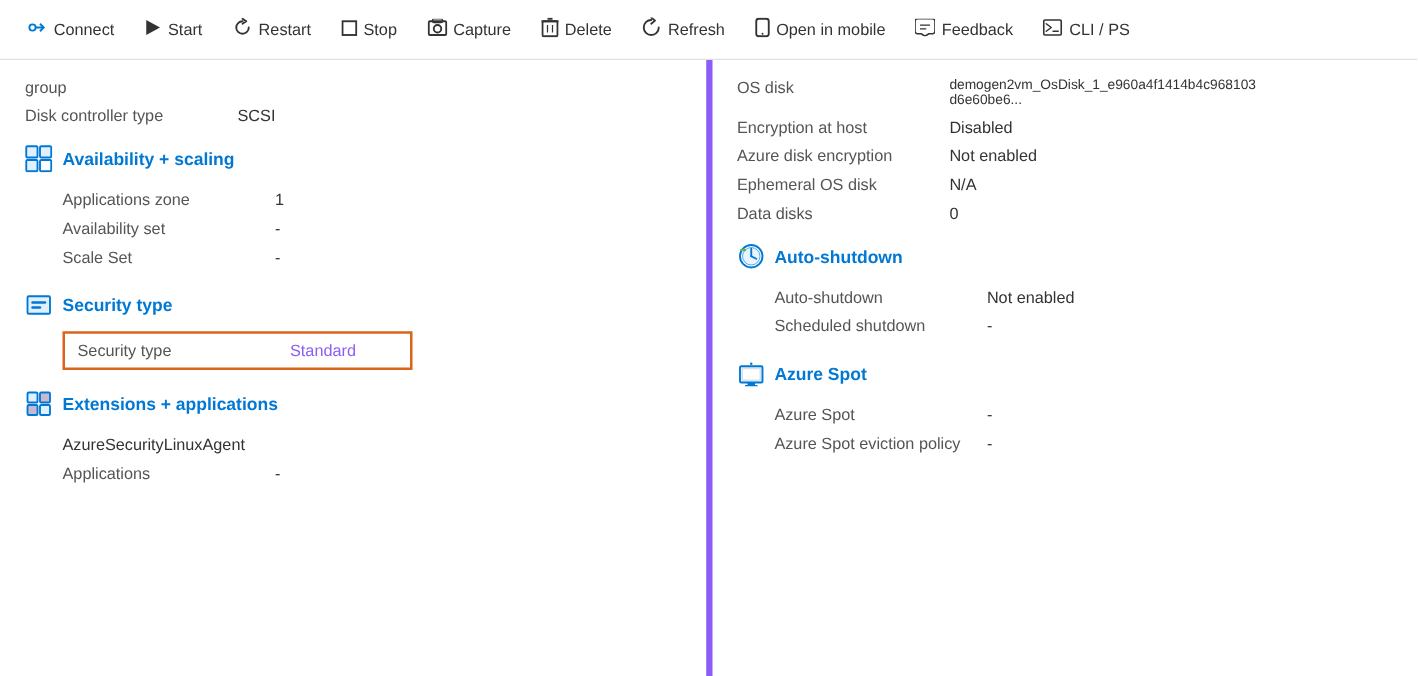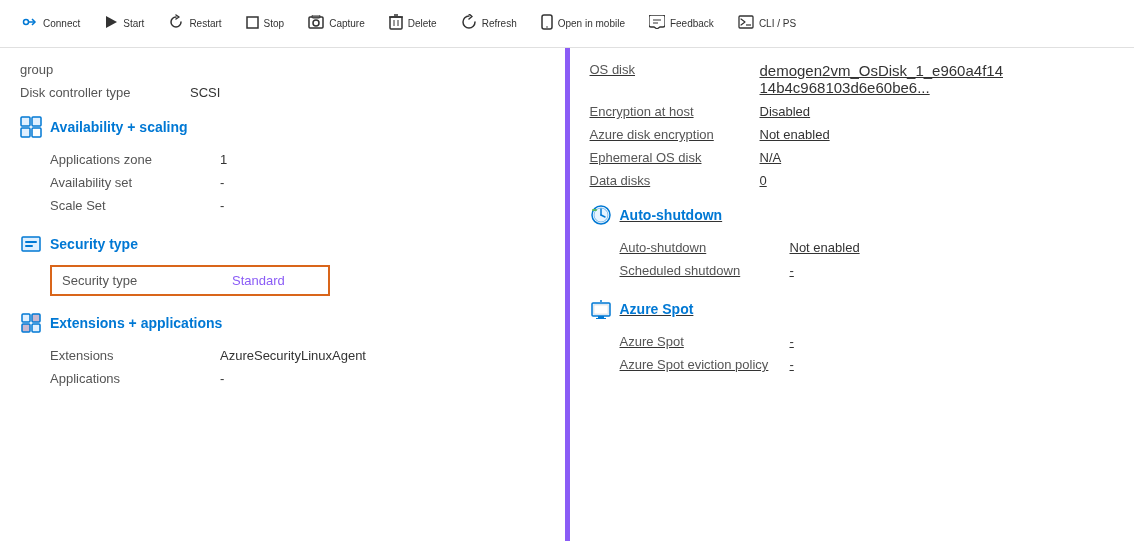--- a/index.html
+++ b/index.html
@@ -23,21 +23,21 @@
     }
     .toolbar-btn {
       display: flex;
       align-items: center;
       gap: 5px;
       padding: 6px 10px;
       border: none;
       background: transparent;
       cursor: pointer;
       color: #333;
-      font-size: 10px;
+      font-size: 13px;
       border-radius: 2px;
       white-space: nowrap;
     }
     .toolbar-icon {
       font-size: 14px;
       color: #555;
     }
 
     
     .main-content {
@@ -51,21 +51,20 @@
     .left-panel {
       flex: 1;
       padding: 10px 20px 10px 20px;
       border-right: 5px solid #8b5cf6;
     }
 
     
     .right-panel {
       flex: 1;
       padding: 10px 20px 10px 20px;
-      text-decoration: underline;
     }
 
     
     .section-header {
       display: flex;
       align-items: center;
       gap: 8px;
       margin-bottom: 10px;
       margin-top: 6px;
     }
@@ -119,21 +118,21 @@
       padding-left: 0;
     }
 
     .section-block {
       margin-bottom: 16px;
     }
 
     
     .os-disk-value {
       color: #333;
-      font-size: 15px;
+      font-size: 11px;
       word-break: break-all;
       max-width: 250px;
     }
   </style>
 </head>
 <body>
 
 <div class="toolbar">
 
   <button class="toolbar-btn">
@@ -304,21 +303,20 @@
           <svg width="22" height="22" viewBox="0 0 22 22" fill="none">
             <rect x="2" y="2" width="8" height="8" rx="1" stroke="#0078d4" stroke-width="1.5" fill="#e0f0ff"></rect>
             <rect x="12" y="2" width="8" height="8" rx="1" stroke="#0078d4" stroke-width="1.5" fill="#c8b8d0"></rect>
             <rect x="2" y="12" width="8" height="8" rx="1" stroke="#0078d4" stroke-width="1.5" fill="#c8b8d0"></rect>
             <rect x="12" y="12" width="8" height="8" rx="1" stroke="#0078d4" stroke-width="1.5" fill="#e0f0ff"></rect>
           </svg>
         </span>
         <span class="section-title">Extensions + applications</span>
       </div>
       <div class="prop-row">
-        <span class="prop-label">Extensions</span>
         <span class="prop-value">AzureSecurityLinuxAgent</span>
       </div>
       <div class="prop-row">
         <span class="prop-label">Applications</span>
         <span class="prop-value">-</span>
       </div>
     </div>
 
   </div>
 

